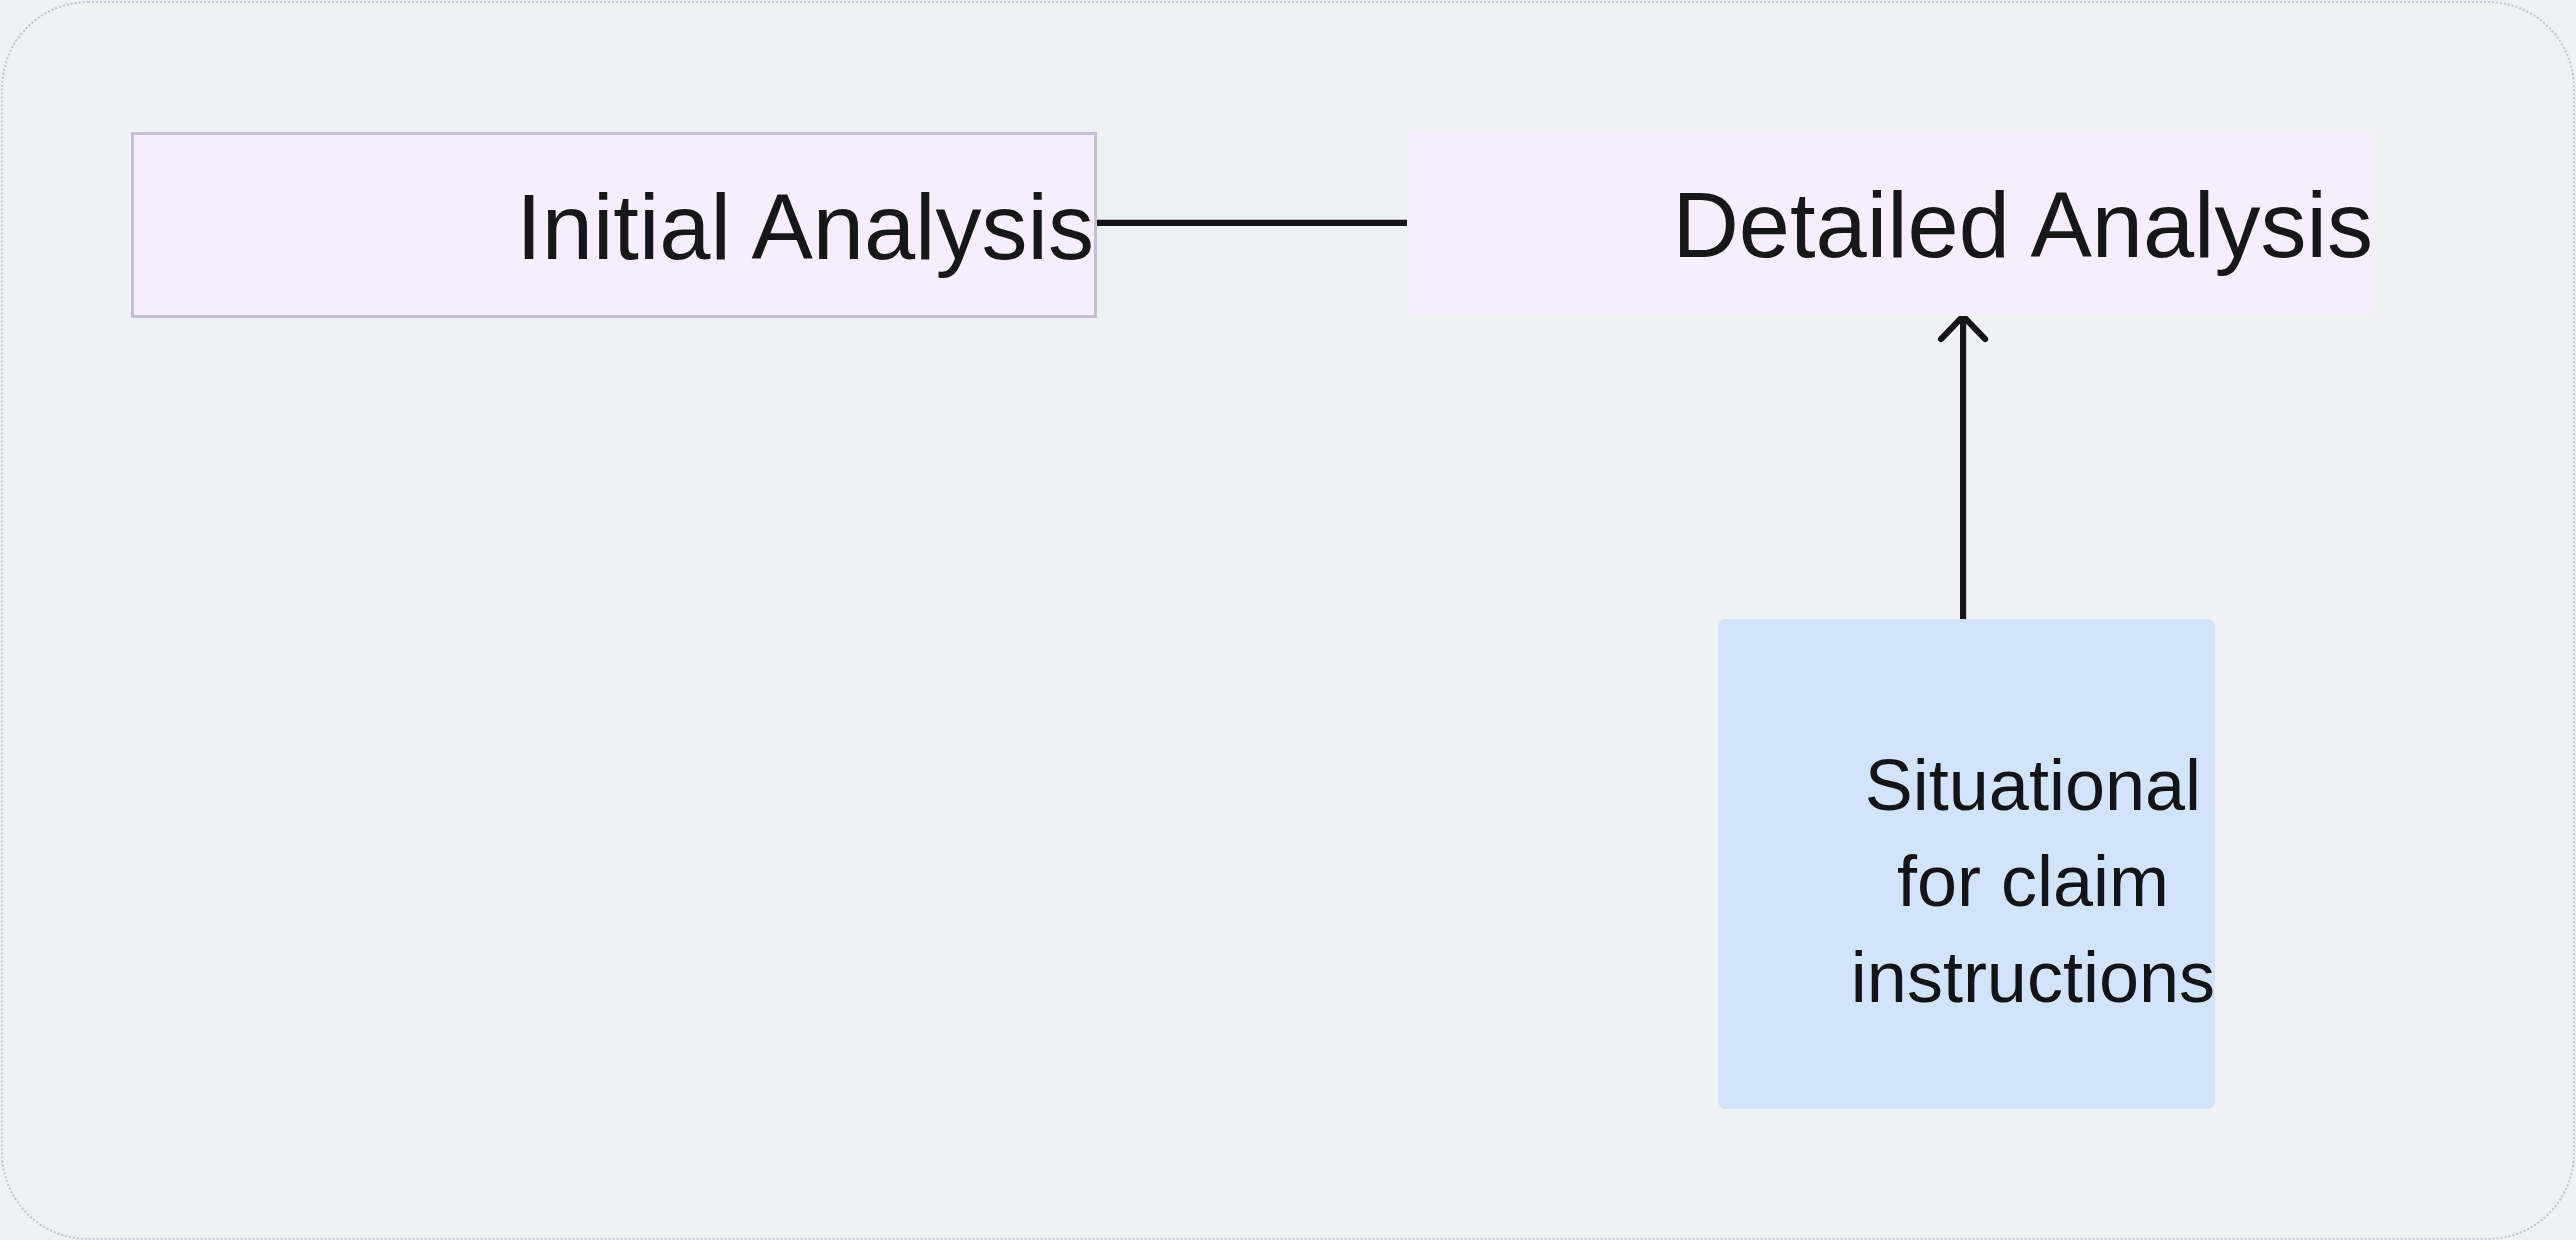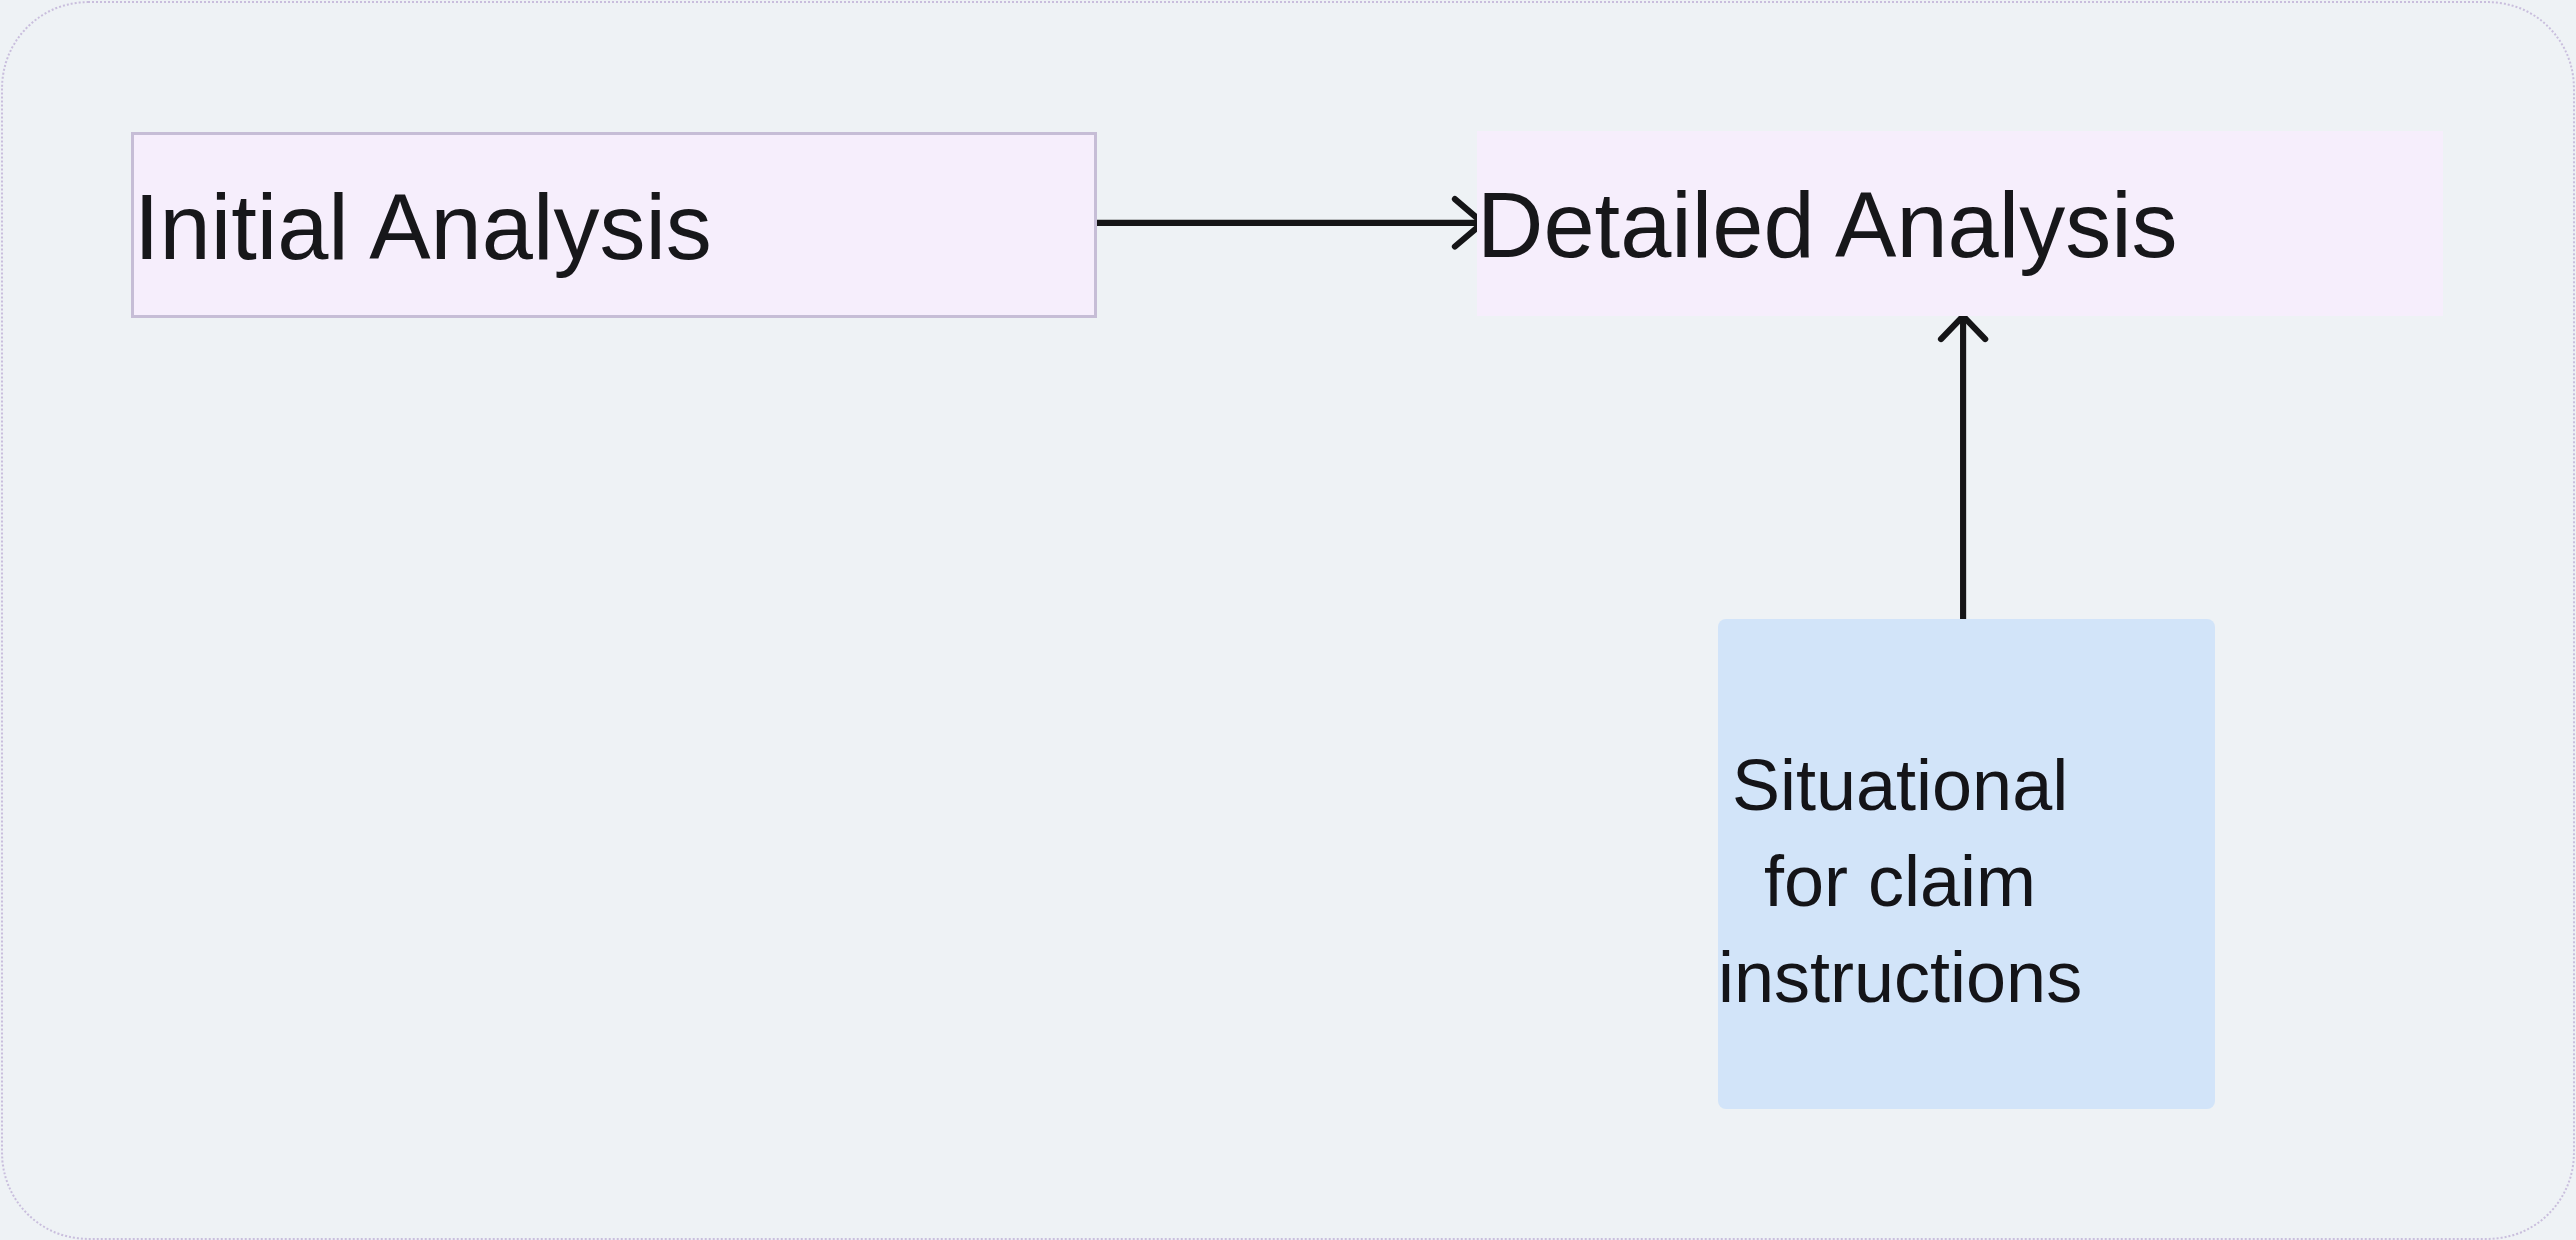--- a/index.html
+++ b/index.html
@@ -27,33 +27,33 @@
     position: absolute;
     left: 0;
     top: 0;
     width: 2576px;
     height: 1241px;
   }
   .node {
     position: absolute;
     display: flex;
     align-items: center;
-    justify-content: flex-start;
+    justify-content: flex-end;
     box-sizing: border-box;
   }
   .node-initial {
     left: 131px;
     top: 132px;
     width: 966px;
     height: 186px;
     background: #f6eefc;
     border: 3.3px solid #c6bdd6;
   }
   .node-detailed {
-    left: 1477px;
+    left: 1407px;
     top: 131px;
     width: 966px;
     height: 185px;
     background: #f6eefc;
   }
   .node-situational {
     left: 1718px;
     top: 619px;
     width: 497px;
     height: 490px;

